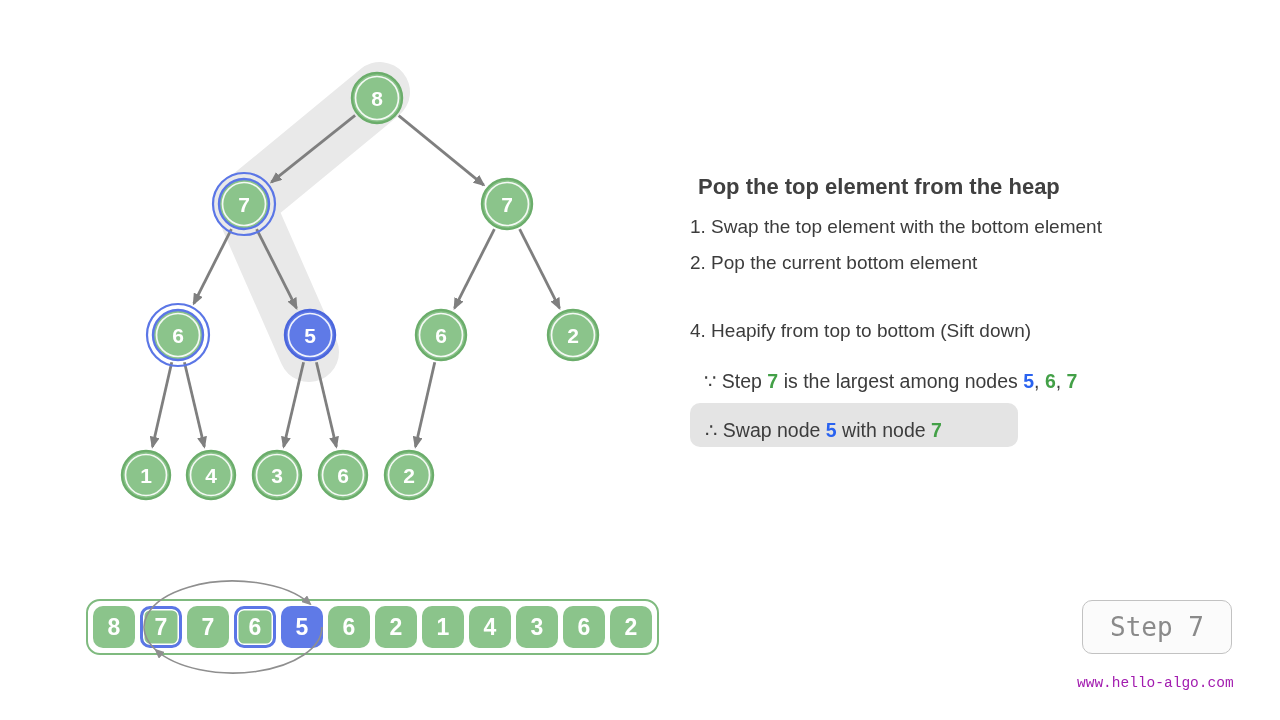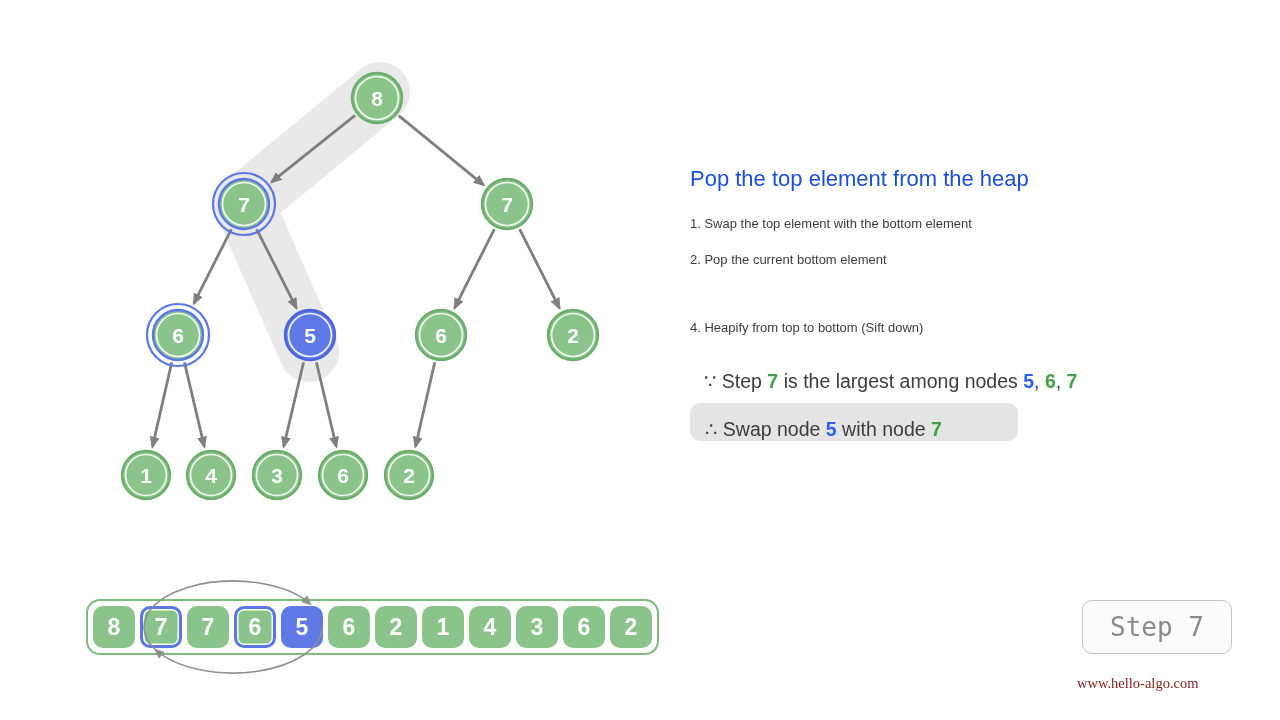--- a/index.html
+++ b/index.html
@@ -15,33 +15,33 @@
   .arrowhead{fill:var(--edge);}
   .node-fill-green{fill:var(--green-fill);stroke:var(--green-border);stroke-width:2.4;}
   .node-fill-green.blue-rim{stroke:var(--blue-ring);}
   .node-fill-blue{fill:var(--blue-fill);stroke:var(--blue-border);stroke-width:2.4;}
   .node-white-ring{fill:none;stroke:rgba(255,255,255,.9);stroke-width:1.7;}
   .node-outer-ring{fill:none;stroke:var(--blue-ring);stroke-width:2.2;}
   .node-label{fill:#fff;font-weight:bold;font-size:21px;text-anchor:middle;}
 
   
   .panel-title{
-    position:absolute;left:690px;top:166px;margin:0;
-    font-size:22px;font-weight:normal;color:#1d4ed8;white-space:nowrap;
+    position:absolute;left:690px;top:166px;margin:8px;
+    font-size:22px;font-weight:bold;color:#404040;white-space:nowrap;
   }
   .step-line{
-    position:absolute;left:690px;font-size:13px;color:var(--body-text);white-space:nowrap;
+    position:absolute;left:690px;font-size:19px;color:var(--body-text);white-space:nowrap;
   }
   .rich-line{
     position:absolute;left:704px;font-size:19.5px;color:var(--body-text);white-space:nowrap;
   }
   .therefore-box{
-    position:absolute;left:690px;top:403px;width:328px;height:38px;
+    position:absolute;left:690px;top:403px;width:328px;height:44px;
     background:var(--box-bg);border-radius:10px;
-    display:flex;align-items:flex-end;box-sizing:border-box;padding:8px 0 0 15px;
+    display:flex;align-items:flex-start;box-sizing:border-box;padding:16px 0 0 15px;
   }
   .therefore-box .rich-line{position:static;left:auto;}
   .run-green{color:var(--text-green);font-weight:bold;}
   .run-blue{color:var(--text-blue);font-weight:bold;}
 
   
   .array-box{
     position:absolute;left:86px;top:599px;
     display:flex;gap:5px;padding:5px;
     border:2.5px solid var(--array-border);border-radius:14px;background:#fff;
@@ -61,21 +61,21 @@
   
   .step-btn{
     position:absolute;left:1082px;top:600px;width:150px;height:54px;
     border:1.5px solid #c2c2c2;border-radius:10px;background:#fbfbfb;
     box-sizing:border-box;display:flex;align-items:center;justify-content:center;
     font-family:"DejaVu Sans Mono",monospace;font-weight:normal;font-size:26px;color:#8a8a8a;
     cursor:pointer;
   }
   .watermark{
     position:absolute;left:1077px;top:675px;
-    font-family:Liberation Serif, serif;font-size:14.5px;color:#7f1d1d;white-space:nowrap;
+    font-family:Liberation Mono, monospace;font-size:14.5px;color:#a21caf;white-space:nowrap;
   }
 </style>
 </head>
 <body>
 
 <div class="stage">
 
   <svg id="tree-svg" width="680" height="570" viewBox="0 0 680 570">
       <defs>
         <marker id="arrow" markerUnits="userSpaceOnUse" markerWidth="12" markerHeight="10" refX="10" refY="5" orient="auto">

